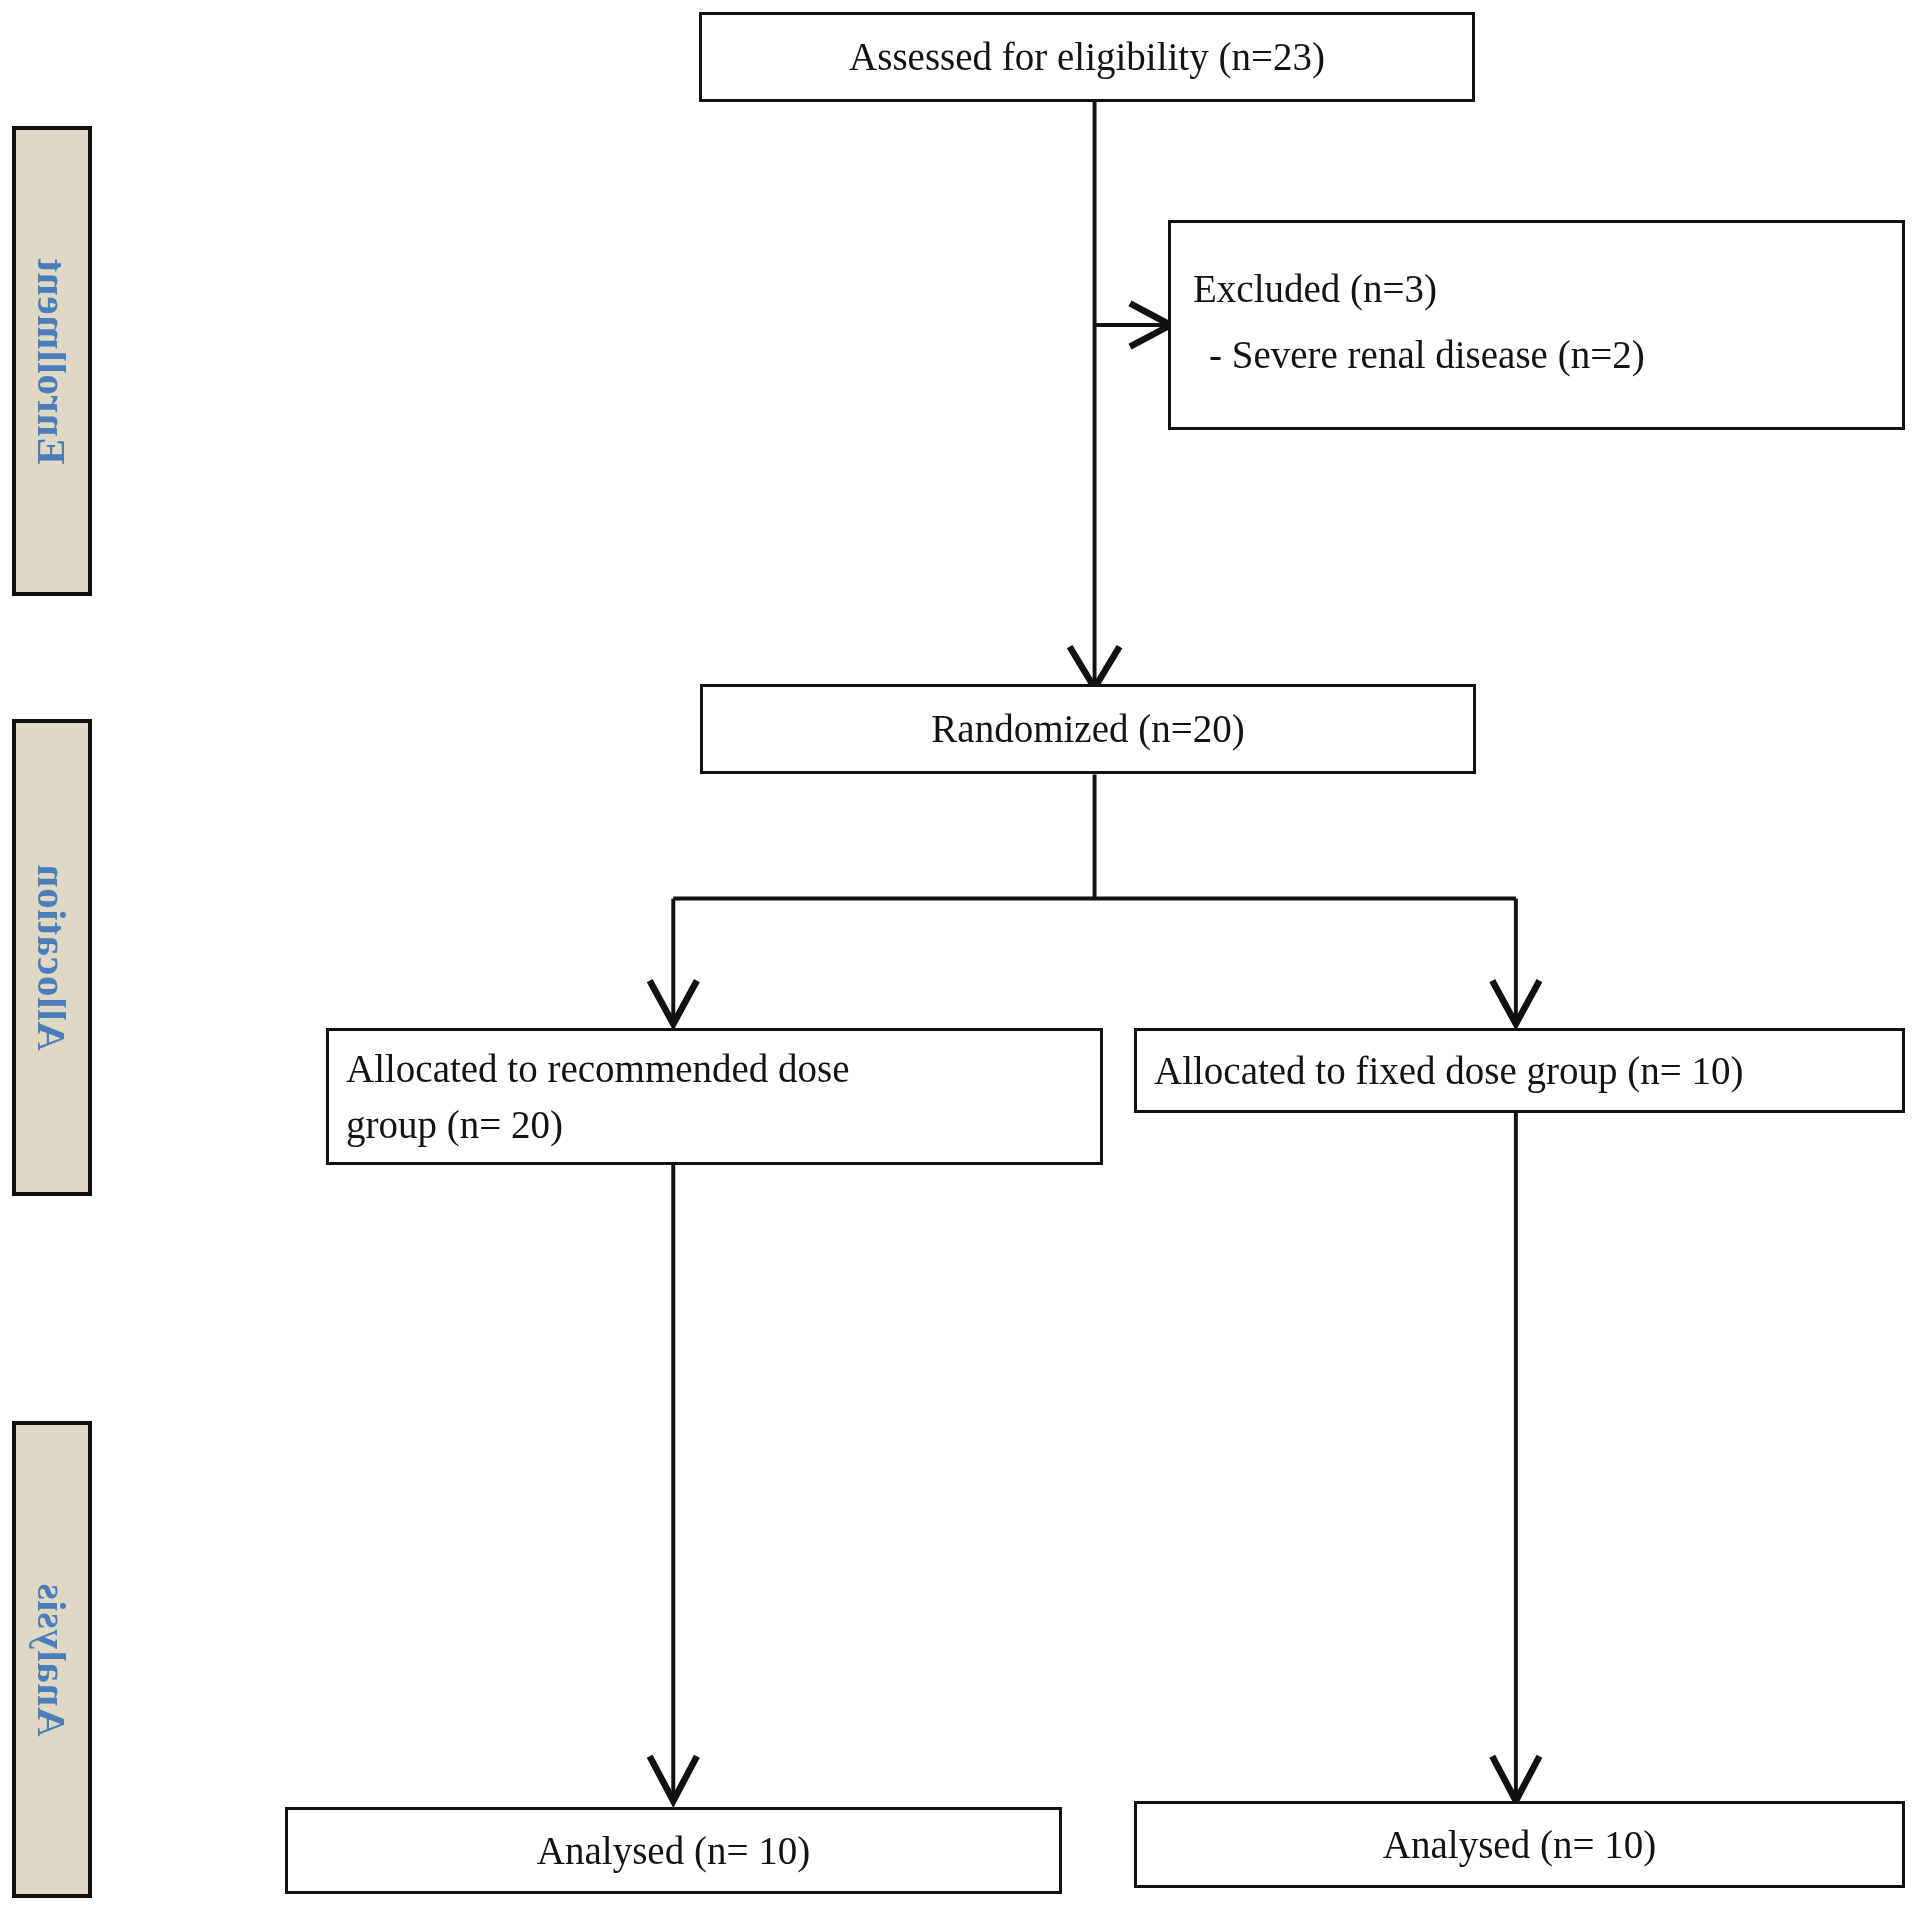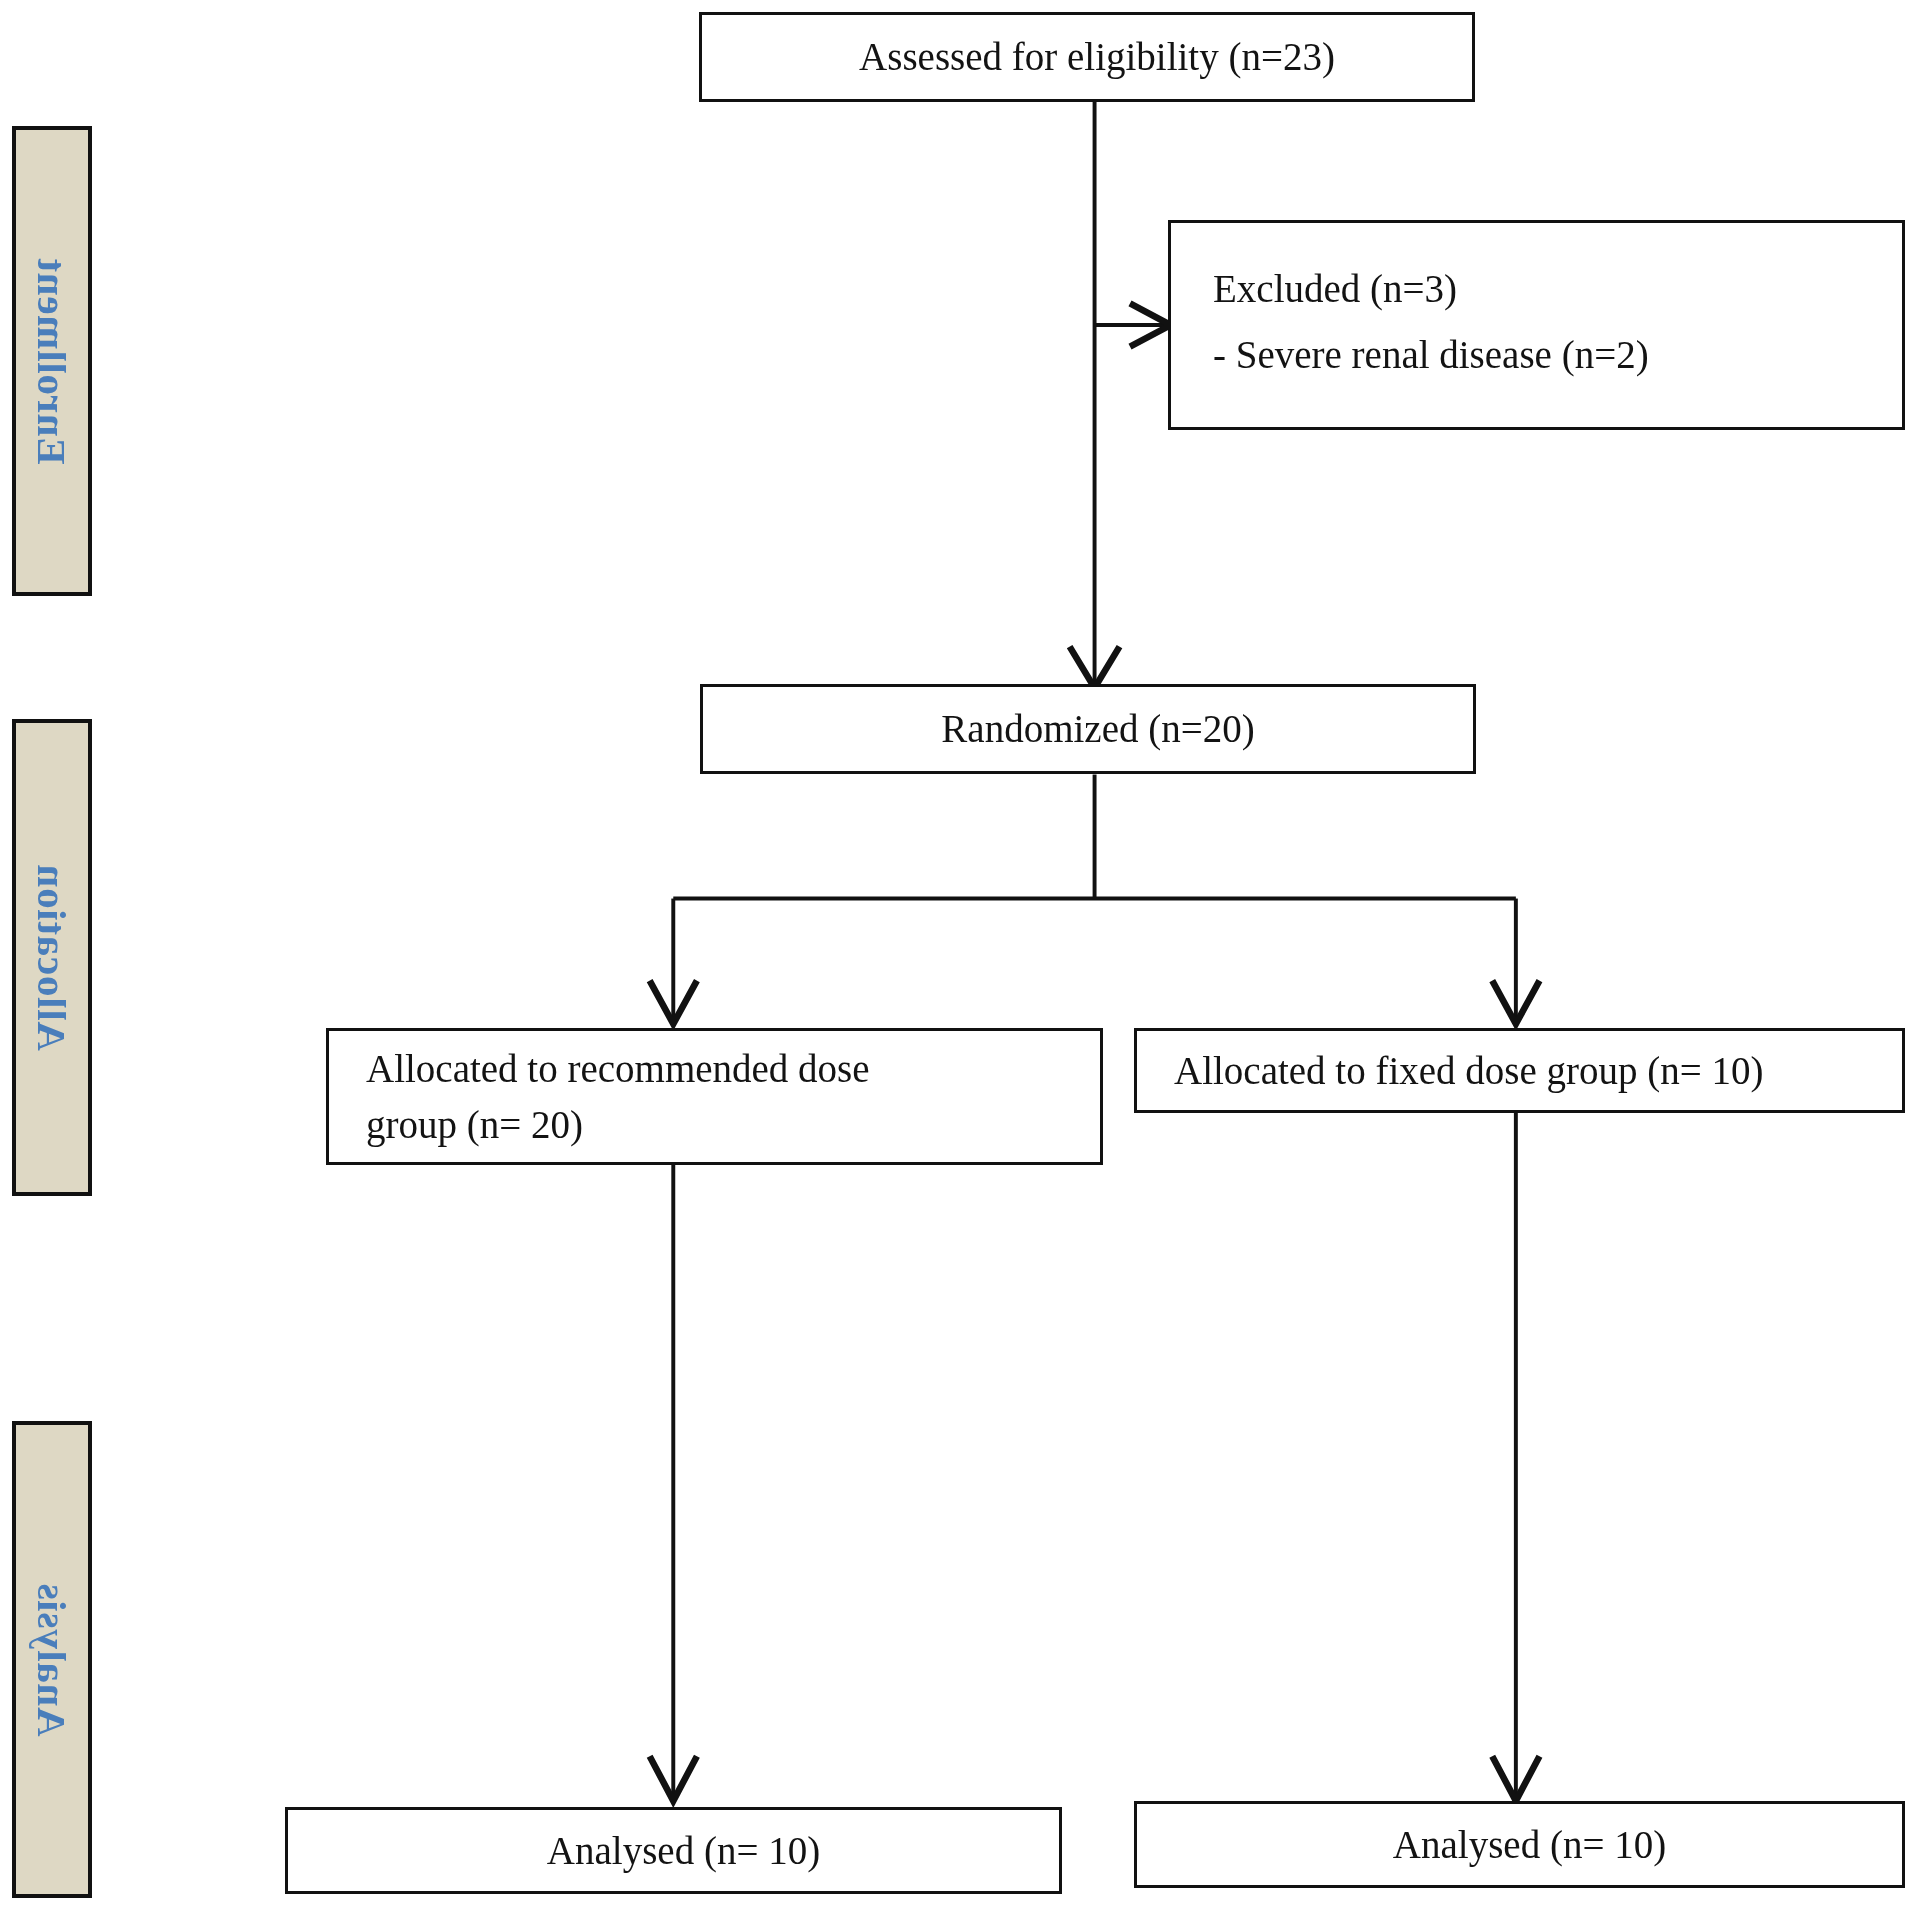--- a/index.html
+++ b/index.html
@@ -41,29 +41,28 @@
     position: absolute;
     background: #ffffff;
     border: 3.9px solid #111111;
     box-sizing: border-box;
     display: flex;
     align-items: center;
     font-size: 39px;
     line-height: 1.42;
     color: #131313;
     font-family: "Liberation Serif", "DejaVu Serif", serif;
-    padding-left: 20px;
   }
   .flow-box.center { justify-content: center; text-align: center; }
   .flow-box.left   { justify-content: flex-start; text-align: left; }
   .flow-box .inner { padding: 0 17px; width: 100%; }
   .excluded-list { padding: 0 22px; width: 100%; }
   .excluded-list .line { white-space: nowrap; }
   .excluded-list .line.head { margin-bottom: 11px; }
-  .excluded-list .line.item { margin-bottom: 6.6px; }
+  .excluded-list .line.item { margin-bottom: 6.6px; margin-left: 16px; }
   sup { font-size: 0.62em; vertical-align: super; line-height: 0; }
   
   #connectors {
     position: absolute;
     left: 0;
     top: 0;
     width: 1926px;
     height: 1910px;
     pointer-events: none;
   }

